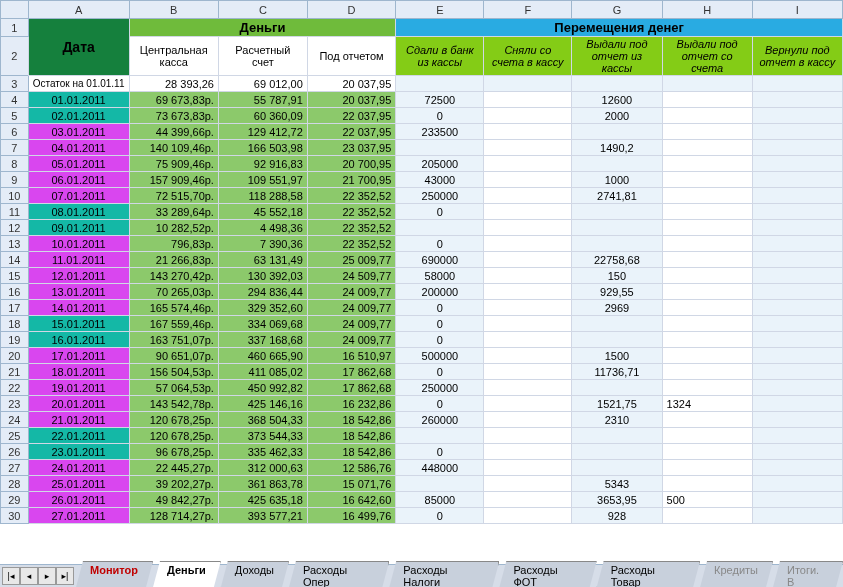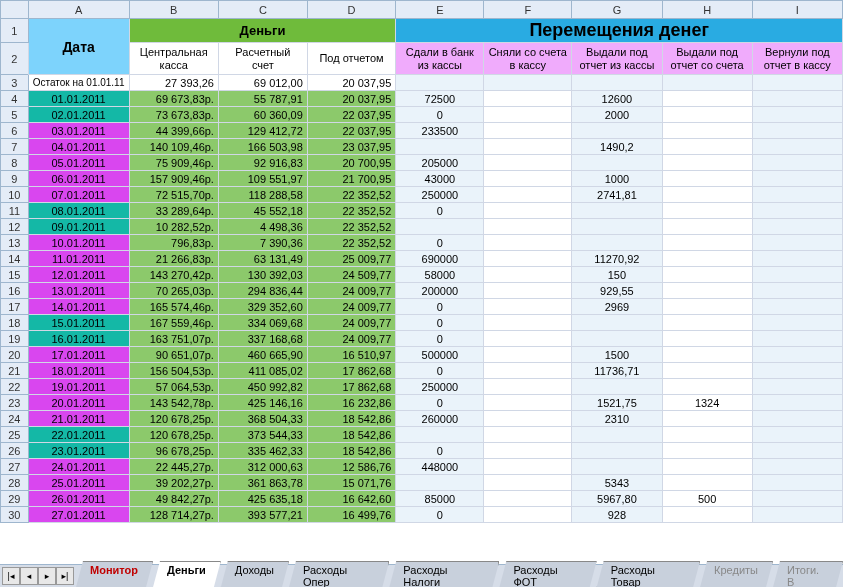--- a/index.html
+++ b/index.html
@@ -4,28 +4,28 @@
   <style>
     * { box-sizing: border-box; margin: 0; padding: 0; }
     body { font-family: "Segoe UI", Tahoma, sans-serif; font-size: 11px; background: #fff; overflow: hidden; width: 843px; height: 587px; position: relative; }
     .sheet { width: 843px; height: 560px; overflow: hidden; }
     table { border-collapse: collapse; table-layout: fixed; }
     th, td { border: 1px solid #d0d7e5; padding: 1px 4px; height: 16px; white-space: nowrap; overflow: hidden; }
     .col-hdr { background: #e4ecf7; text-align: center; font-weight: normal; color: #333; height: 18px; border: 1px solid #9eb6ce; }
     .row-hdr { background: #e4ecf7; text-align: center; font-weight: normal; color: #333; width: 28px; border: 1px solid #9eb6ce; }
     .corner { background: #e4ecf7; border: 1px solid #9eb6ce; }
     .hdr-money { background: #6fbb3b; font-weight: bold; text-align: center; font-size: 13px; }
-    .hdr-move { background: #29abe2; font-weight: bold; text-align: center; font-size: 18px; color: #000; }
-    .hdr-date { font-weight: bold; font-size: 14px; text-align: center; background: #7dd3fc; }
+    .hdr-move { background: #29abe2; font-weight: bold; text-align: center; font-size: 13px; color: #000; }
+    .hdr-date { font-weight: bold; font-size: 14px; text-align: center; background: #15803d; }
     .hdr-sub { text-align: center; background: #fff; font-size: 11px; vertical-align: middle; }
-    .hdr-sub-blue { background: #f0abfc; }
+    .hdr-sub-blue { background: #84cc16; font-style: italic; }
     .cell-date { text-align: center; background: #d946ef; }
     .cell-date-orange { background: #14b8a6; text-align: center; }
     .cell-green { background: #8cc96b; text-align: right; }
-    .cell-num { text-align: center; background: #fff; }
+    .cell-num { text-align: left; background: #fff; }
     .cell-num-blue { background: #eaf3fa; text-align: center; }
     .remain { text-align: center; font-size: 10px; }
     .remain-val { text-align: right; }
     
     .tabs { position: absolute; bottom: 0; left: 0; right: 0; height: 23px; background: #d6dde8; display: flex; align-items: center; border-top: 1px solid #9eb6ce; }
     .tab-btns { display: flex; gap: 0; padding: 0 2px; }
     .tab-btn { width: 18px; height: 18px; background: #e8e8e8; border: 1px solid #999; display: flex; align-items: center; justify-content: center; font-size: 9px; cursor: pointer; }
     .tab { padding: 2px 10px; background: #c8d0dc; border: 1px solid #888; margin-left: -1px; font-size: 11px; cursor: pointer; position: relative; clip-path: polygon(8px 0, 100% 0, calc(100% - 8px) 100%, 0 100%); padding-left: 14px; padding-right:14px;}
     .tab.active { background: #fff; font-weight: bold; z-index: 2; }
     .tab.red { color: #c00000; font-weight: bold;}
@@ -74,21 +74,21 @@
           <td class="hdr-sub" style="white-space:normal;line-height:1.1">Под отчетом</td>
           <td class="hdr-sub hdr-sub-blue" style="white-space:normal;line-height:1.1">Сдали в банк из кассы</td>
           <td class="hdr-sub hdr-sub-blue" style="white-space:normal;line-height:1.1">Сняли со счета в кассу</td>
           <td class="hdr-sub hdr-sub-blue" style="white-space:normal;line-height:1.1">Выдали под отчет из кассы</td>
           <td class="hdr-sub hdr-sub-blue" style="white-space:normal;line-height:1.1">Выдали под отчет со счета</td>
           <td class="hdr-sub hdr-sub-blue" style="white-space:normal;line-height:1.1">Вернули под отчет в кассу</td>
         </tr>
         <tr>
           <th class="row-hdr">3</th>
           <td class="remain">Остаток на 01.01.11</td>
-          <td class="remain-val">27 393,26</td>
+          <td class="remain-val">28 393,26</td>
           <td class="remain-val">69 012,00</td>
           <td class="remain-val">20 037,95</td>
           <td class="cell-num-blue"></td>
           <td class="cell-num-blue"></td>
           <td class="cell-num-blue"></td>
           <td class="cell-num-blue"></td>
           <td class="cell-num-blue"></td>
         </tr>
         <tr>
           <th class="row-hdr">4</th>
@@ -211,21 +211,21 @@
           <td class="cell-num-blue"></td>
         </tr>
         <tr>
           <th class="row-hdr">14</th>
           <td class="cell-date">11.01.2011</td>
           <td class="cell-green">21 266,83р.</td>
           <td class="cell-green">63 131,49</td>
           <td class="cell-green">25 009,77</td>
           <td class="cell-num-blue">690000</td>
           <td class="cell-num"></td>
-          <td class="cell-num-blue">11270,92</td>
+          <td class="cell-num-blue">22758,68</td>
           <td class="cell-num"></td>
           <td class="cell-num-blue"></td>
         </tr>
         <tr>
           <th class="row-hdr">15</th>
           <td class="cell-date">12.01.2011</td>
           <td class="cell-green">143 270,42р.</td>
           <td class="cell-green">130 392,03</td>
           <td class="cell-green">24 509,77</td>
           <td class="cell-num-blue">58000</td>
@@ -391,21 +391,21 @@
           <td class="cell-num-blue"></td>
         </tr>
         <tr>
           <th class="row-hdr">29</th>
           <td class="cell-date">26.01.2011</td>
           <td class="cell-green">49 842,27р.</td>
           <td class="cell-green">425 635,18</td>
           <td class="cell-green">16 642,60</td>
           <td class="cell-num-blue">85000</td>
           <td class="cell-num"></td>
-          <td class="cell-num-blue">5967,80</td>
+          <td class="cell-num-blue">3653,95</td>
           <td class="cell-num">500</td>
           <td class="cell-num-blue"></td>
         </tr>
         <tr>
           <th class="row-hdr">30</th>
           <td class="cell-date">27.01.2011</td>
           <td class="cell-green">128 714,27р.</td>
           <td class="cell-green">393 577,21</td>
           <td class="cell-green">16 499,76</td>
           <td class="cell-num-blue">0</td>

